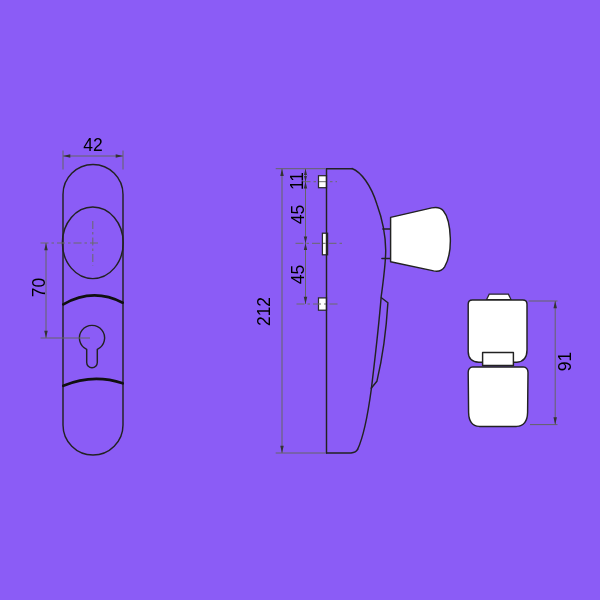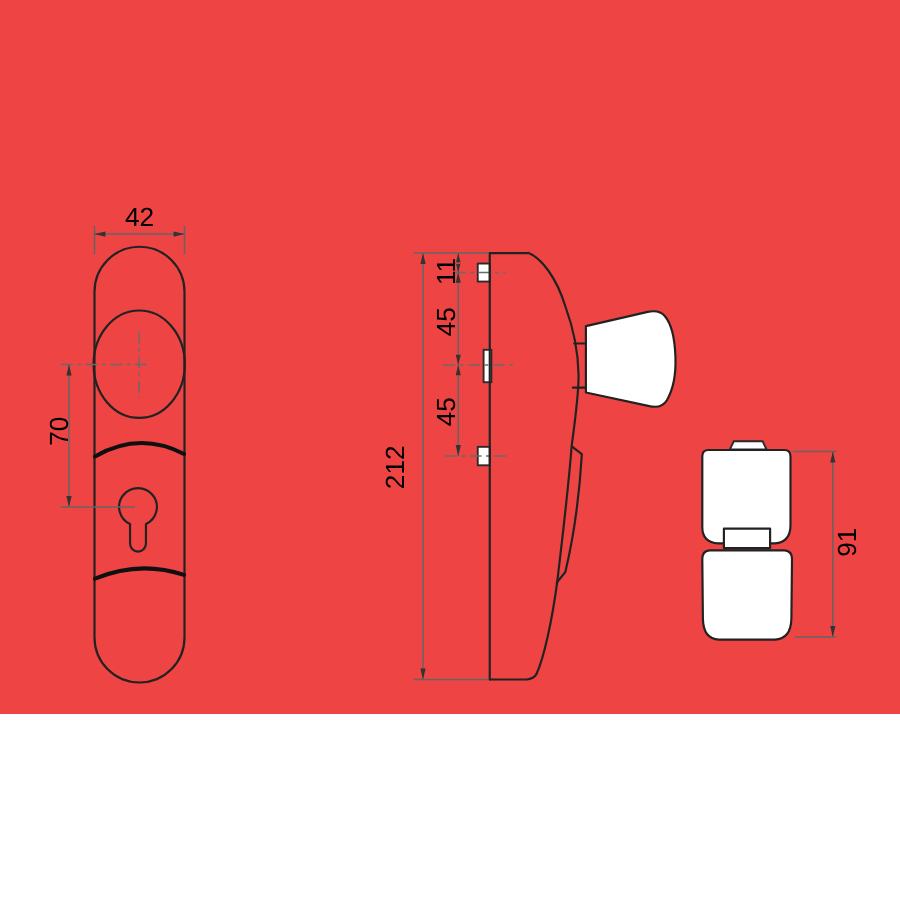--- a/index.html
+++ b/index.html
@@ -1,20 +1,20 @@
 <!DOCTYPE html>
 <html><head>
 <meta charset="utf-8">
 <style>
   html,body{margin:0;padding:0;}
   body{
     width:600px;height:600px;background:#ffffff;overflow:hidden;
     font-family:"Liberation Sans", sans-serif;
   }
-  .canvas{position:relative;width:600px;height:476px;background:#ef4444;}
+  .canvas{position:relative;width:600px;height:600px;background:#8b5cf6;}
   svg{position:absolute;left:0;top:0;}
   
   .ol{fill:none;stroke:#222222;stroke-width:1.45;stroke-linecap:round;stroke-linejoin:round;}
   .olf{fill:#ffffff;stroke:#222222;stroke-width:1.45;stroke-linejoin:round;}
   .thin{fill:#ffffff;stroke:#2a2a2a;stroke-width:1.25;stroke-linejoin:miter;}
   .bold{fill:none;stroke:#101010;stroke-width:2.7;stroke-linecap:round;}
   
   .dim{fill:none;stroke:#646464;stroke-width:1;}
   
   .cl{fill:none;stroke:#6a6a6a;stroke-width:1;stroke-dasharray:8 3 2.5 3;}

